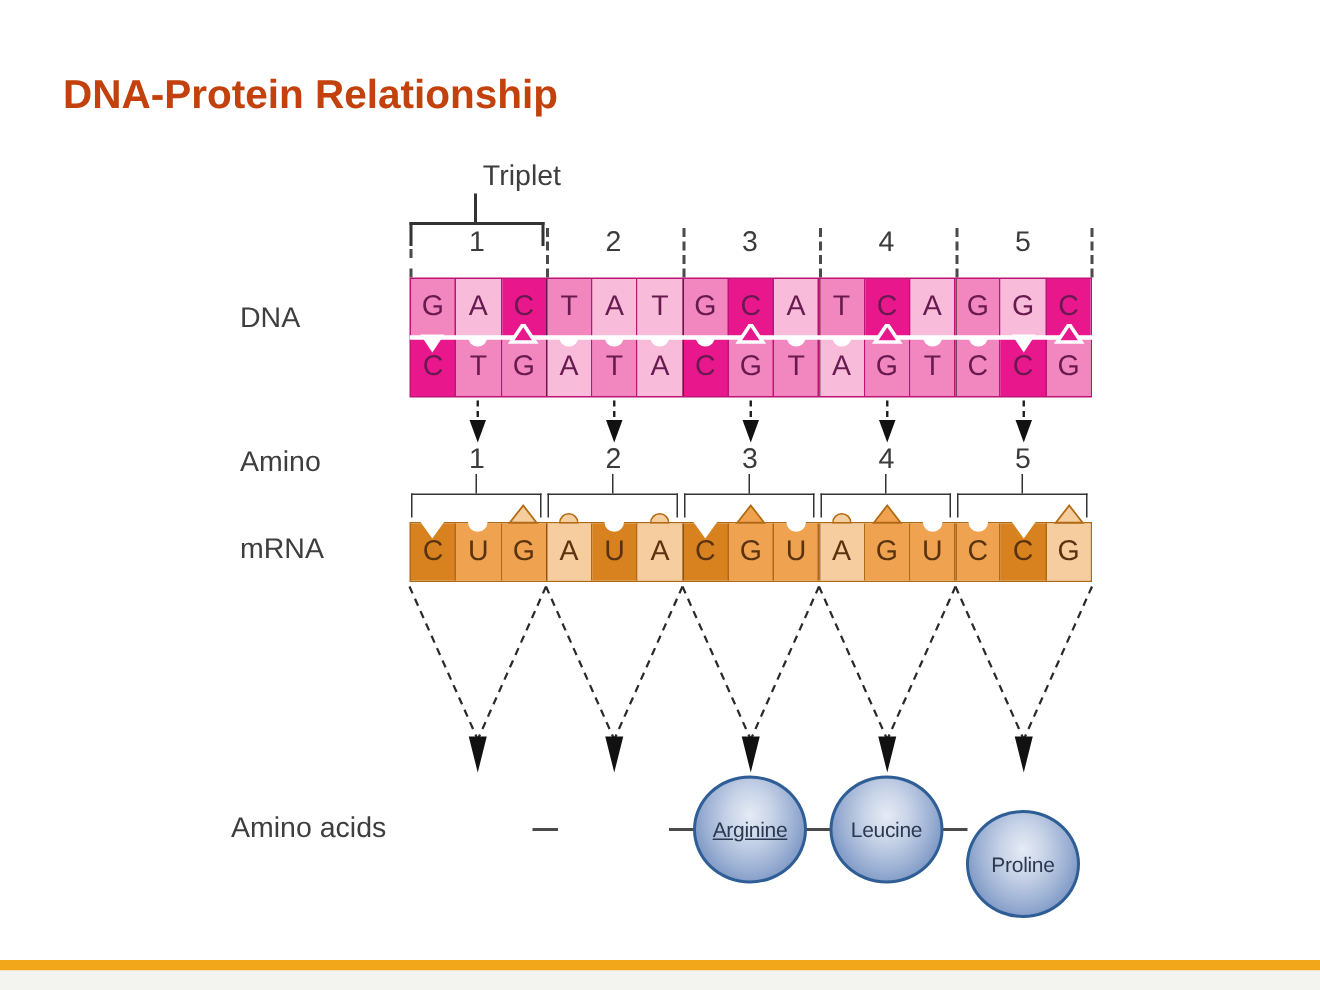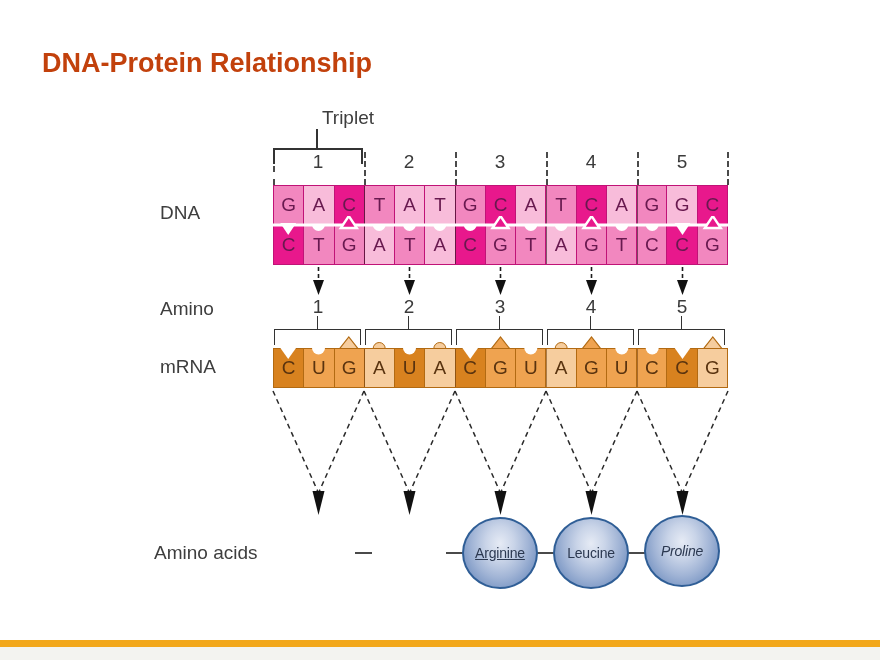--- a/index.html
+++ b/index.html
@@ -225,18 +225,18 @@
     </g>
   </svg>
 
   <div class="chain-link" style="left:355px;top:552px;width:17px;"></div>
   <div class="chain-link" style="left:446px;top:552px;width:17px;"></div>
   <div class="chain-link" style="left:537px;top:552px;width:17px;"></div>
   <div class="chain-link" style="left:628px;top:552px;width:17px;"></div>
 
   <div class="amino" style="left:462px;top:517px;text-decoration:underline;">Arginine</div>
   <div class="amino" style="left:553px;top:517px;">Leucine</div>
-  <div class="amino" style="left:644px;top:515px;font-style:italic;">Proline</div>
+  <div class="amino" style="left:644px;top:540px;">Proline</div>
 
   <div class="accent-bar"></div>
   <div class="footer-strip"></div>
 
 </div>
 
 </body></html>

